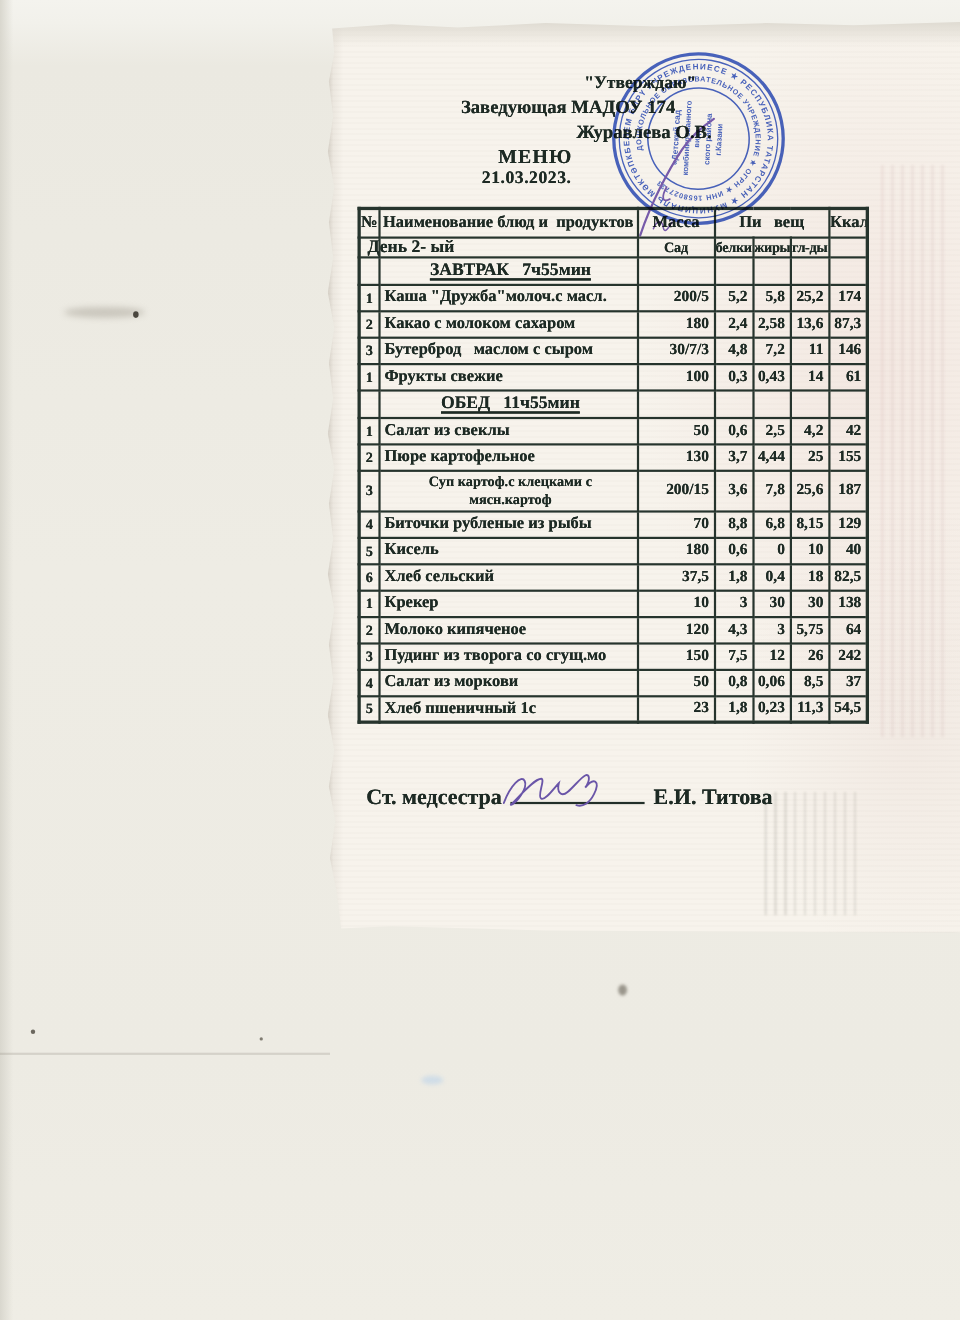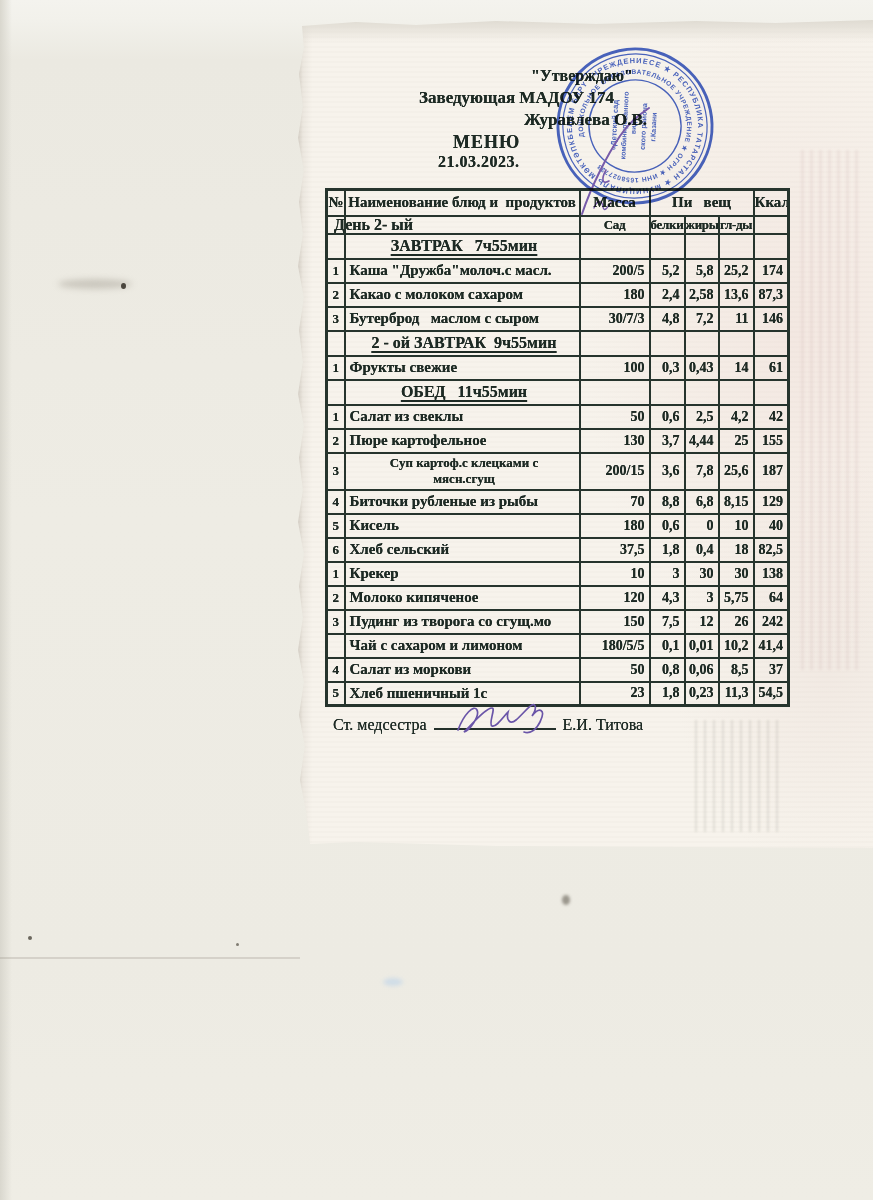--- a/index.html
+++ b/index.html
@@ -47,21 +47,21 @@
   td.num{text-align:center;font-weight:bold;font-size:13px;}
   td.name{font-weight:bold;font-size:15px;padding-left:4px;white-space:pre;}
   td.name .small{font-size:13px;line-height:1.25;display:block;text-align:center;}
   td.val{text-align:right;font-weight:bold;font-size:14px;padding-right:4px;white-space:pre;}
   td.hc{text-align:center;font-weight:bold;font-size:15px;white-space:pre;}
   tr.h2 td.hc{font-size:13px;letter-spacing:-.3px;}
   .sec-title{display:block;text-align:center;font-weight:bold;font-size:16px;white-space:pre;
     text-decoration:underline;text-decoration-thickness:2px;text-underline-offset:3px;}
 
   
-  .footer{position:absolute;left:37px;top:694px;font-size:16px;font-weight:normal;white-space:nowrap;}
+  .footer{position:absolute;left:37px;top:694px;font-size:20px;font-weight:bold;white-space:nowrap;}
   .sig-line{display:inline-block;width:122px;height:14px;border-bottom:2px solid #23302a;margin:0 3px;}
   .nurse-sig{position:absolute;left:148px;top:672px;width:112px;height:50px;}
 
   
   .stamp{position:absolute;left:256px;top:12px;width:166px;height:188px;mix-blend-mode:multiply;filter:blur(.3px);}
   .stamp text{font-family:"Liberation Sans",sans-serif;font-weight:bold;fill:#2d4ec2;}
 
   
   .decor{position:absolute;pointer-events:none;}
   .bleed-v{background:repeating-linear-gradient(90deg,rgba(190,148,148,.12) 0 3px,transparent 3px 9px);filter:blur(1px);}
@@ -155,29 +155,20 @@
         </tr>
         <tr class="r">
           <td class="num">3</td>
           <td class="name">Бутерброд   маслом с сыром</td>
           <td class="val">30/7/3</td>
           <td class="val">4,8</td>
           <td class="val">7,2</td>
           <td class="val">11</td>
           <td class="val">146</td>
         </tr>
-        <tr class="sec">
-          <td class="num"></td>
-          <td class="name"><span class="sec-title">2 - ой ЗАВТРАК  9ч55мин</span></td>
-          <td class="val"></td>
-          <td class="val"></td>
-          <td class="val"></td>
-          <td class="val"></td>
-          <td class="val"></td>
-        </tr>
         <tr class="r">
           <td class="num">1</td>
           <td class="name">Фрукты свежие</td>
           <td class="val">100</td>
           <td class="val">0,3</td>
           <td class="val">0,43</td>
           <td class="val">14</td>
           <td class="val">61</td>
         </tr>
         <tr class="sec">
@@ -202,21 +193,21 @@
           <td class="num">2</td>
           <td class="name">Пюре картофельное</td>
           <td class="val">130</td>
           <td class="val">3,7</td>
           <td class="val">4,44</td>
           <td class="val">25</td>
           <td class="val">155</td>
         </tr>
         <tr class="r2">
           <td class="num">3</td>
-          <td class="name"><span class="small">Суп картоф.с клецками с</span><span class="small">мясн.сгущ</span></td>
+          <td class="name"><span class="small">Суп картоф.с клецками с</span><span class="small">мясн.картоф</span></td>
           <td class="val">200/15</td>
           <td class="val">3,6</td>
           <td class="val">7,8</td>
           <td class="val">25,6</td>
           <td class="val">187</td>
         </tr>
         <tr class="r">
           <td class="num">4</td>
           <td class="name">Биточки рубленые из рыбы</td>
           <td class="val">70</td>
@@ -262,29 +253,20 @@
           <td class="val">64</td>
         </tr>
         <tr class="r">
           <td class="num">3</td>
           <td class="name">Пудинг из творога со сгущ.мо</td>
           <td class="val">150</td>
           <td class="val">7,5</td>
           <td class="val">12</td>
           <td class="val">26</td>
           <td class="val">242</td>
-        </tr>
-        <tr class="r">
-          <td class="num"></td>
-          <td class="name">Чай с сахаром и лимоном</td>
-          <td class="val">180/5/5</td>
-          <td class="val">0,1</td>
-          <td class="val">0,01</td>
-          <td class="val">10,2</td>
-          <td class="val">41,4</td>
         </tr>
         <tr class="r">
           <td class="num">4</td>
           <td class="name">Салат из моркови</td>
           <td class="val">50</td>
           <td class="val">0,8</td>
           <td class="val">0,06</td>
           <td class="val">8,5</td>
           <td class="val">37</td>
         </tr>

